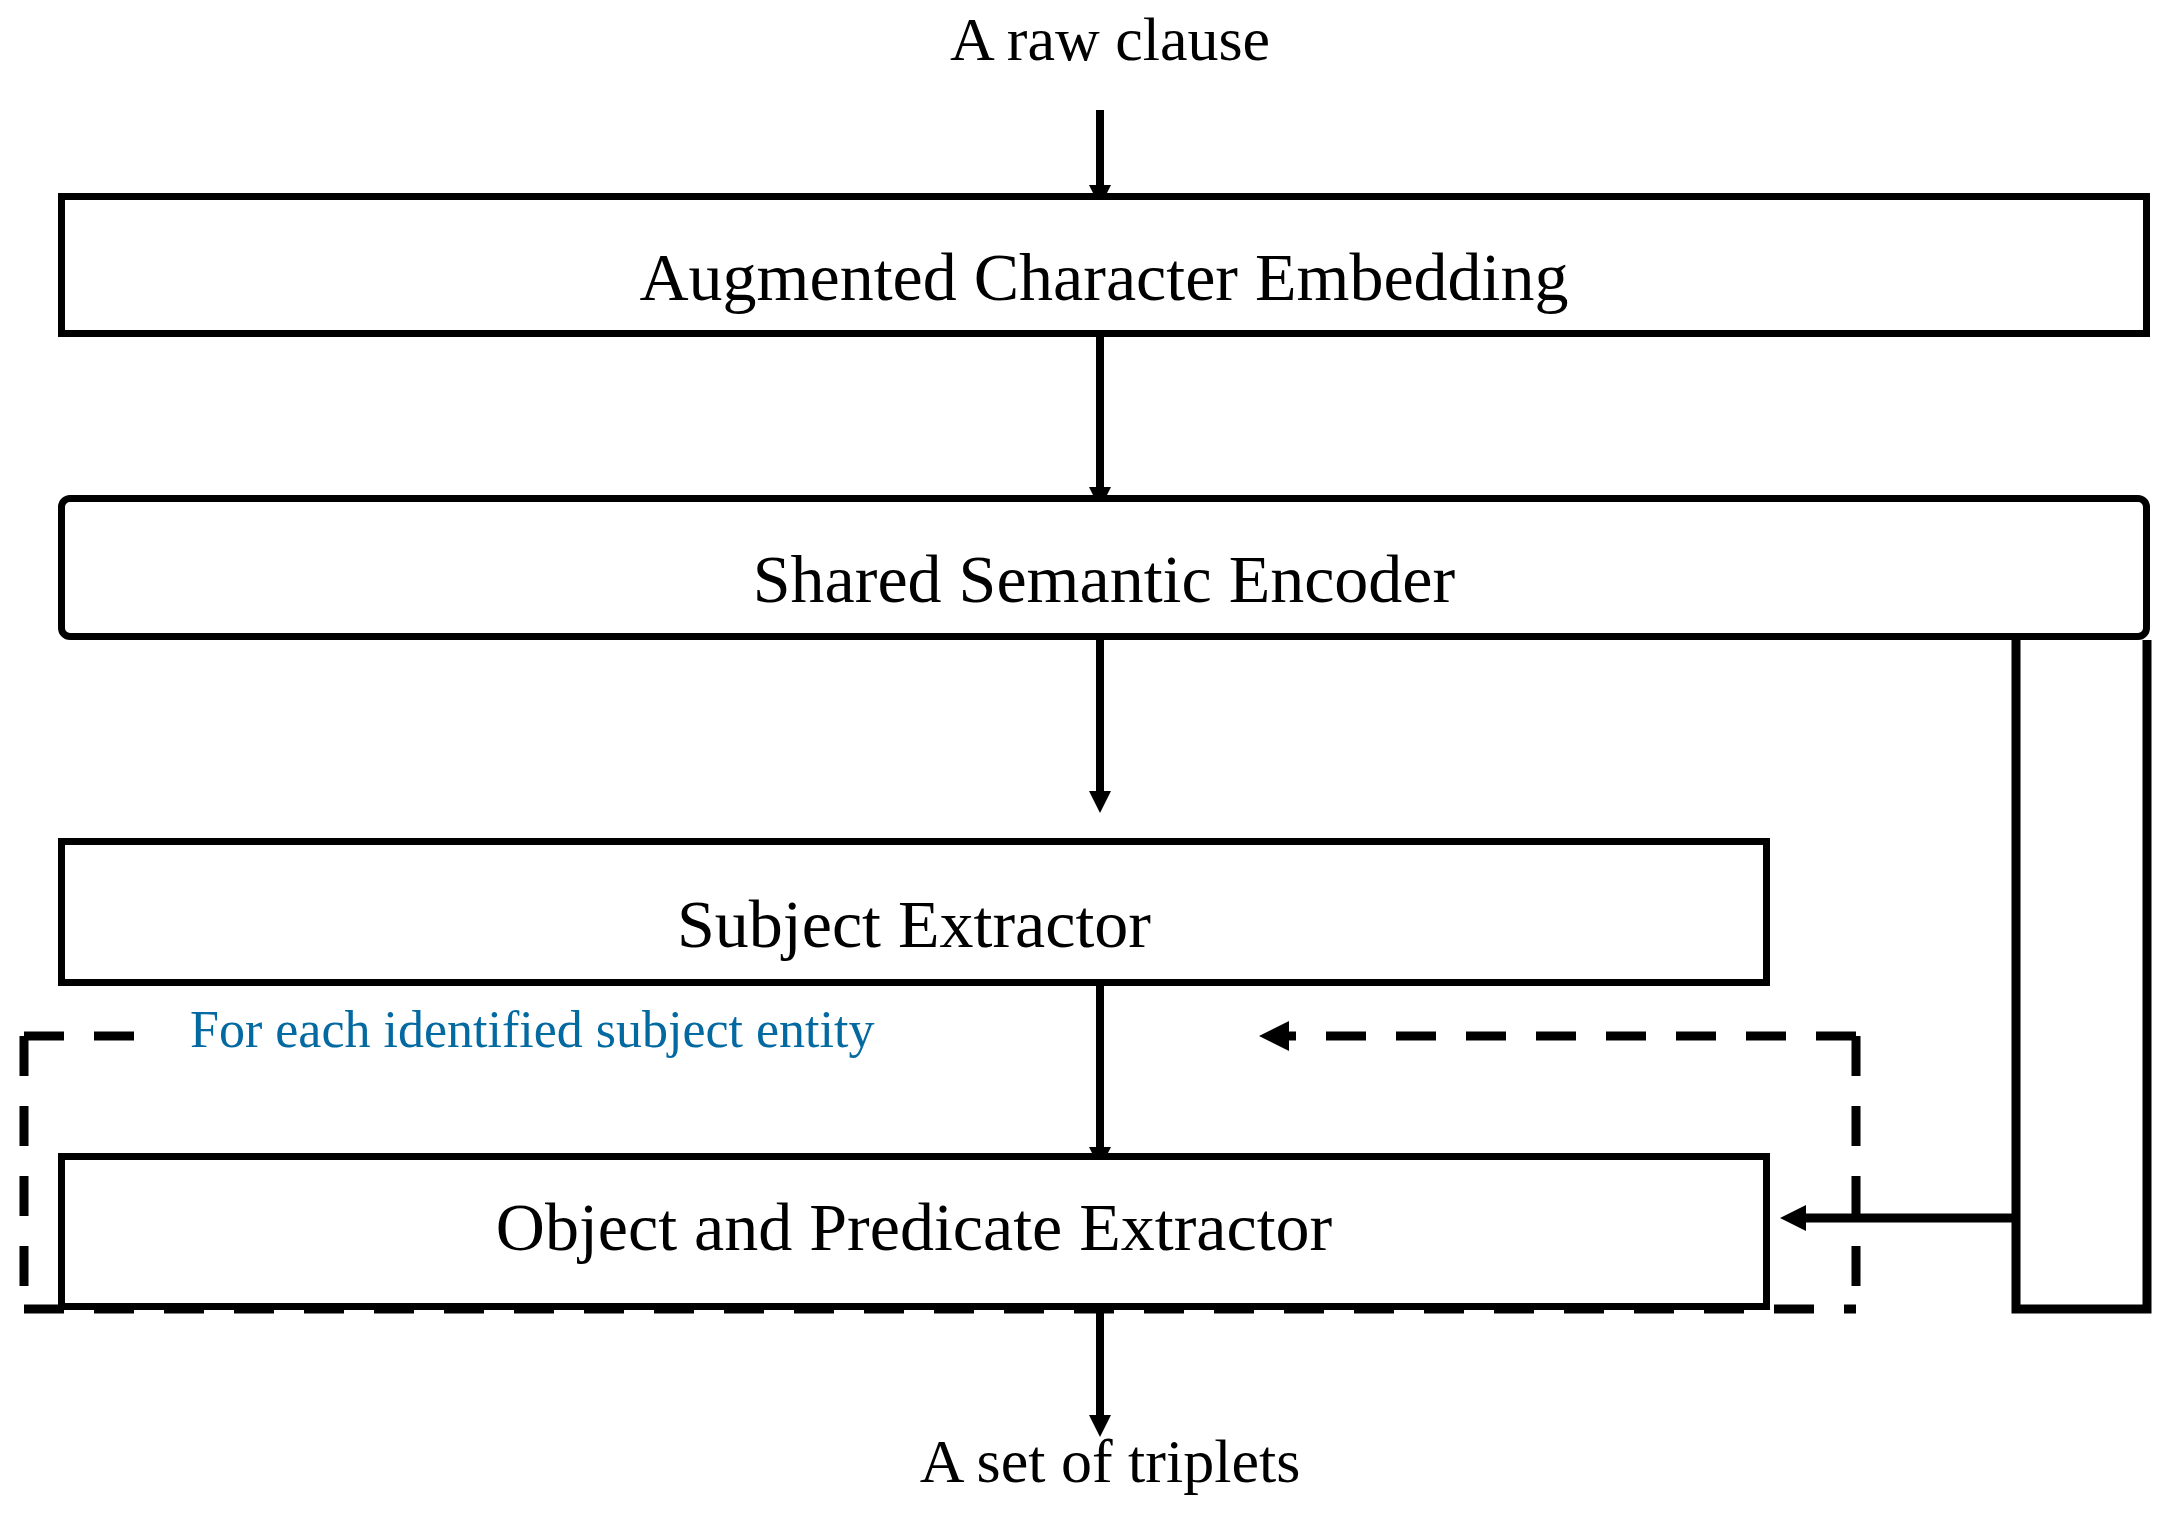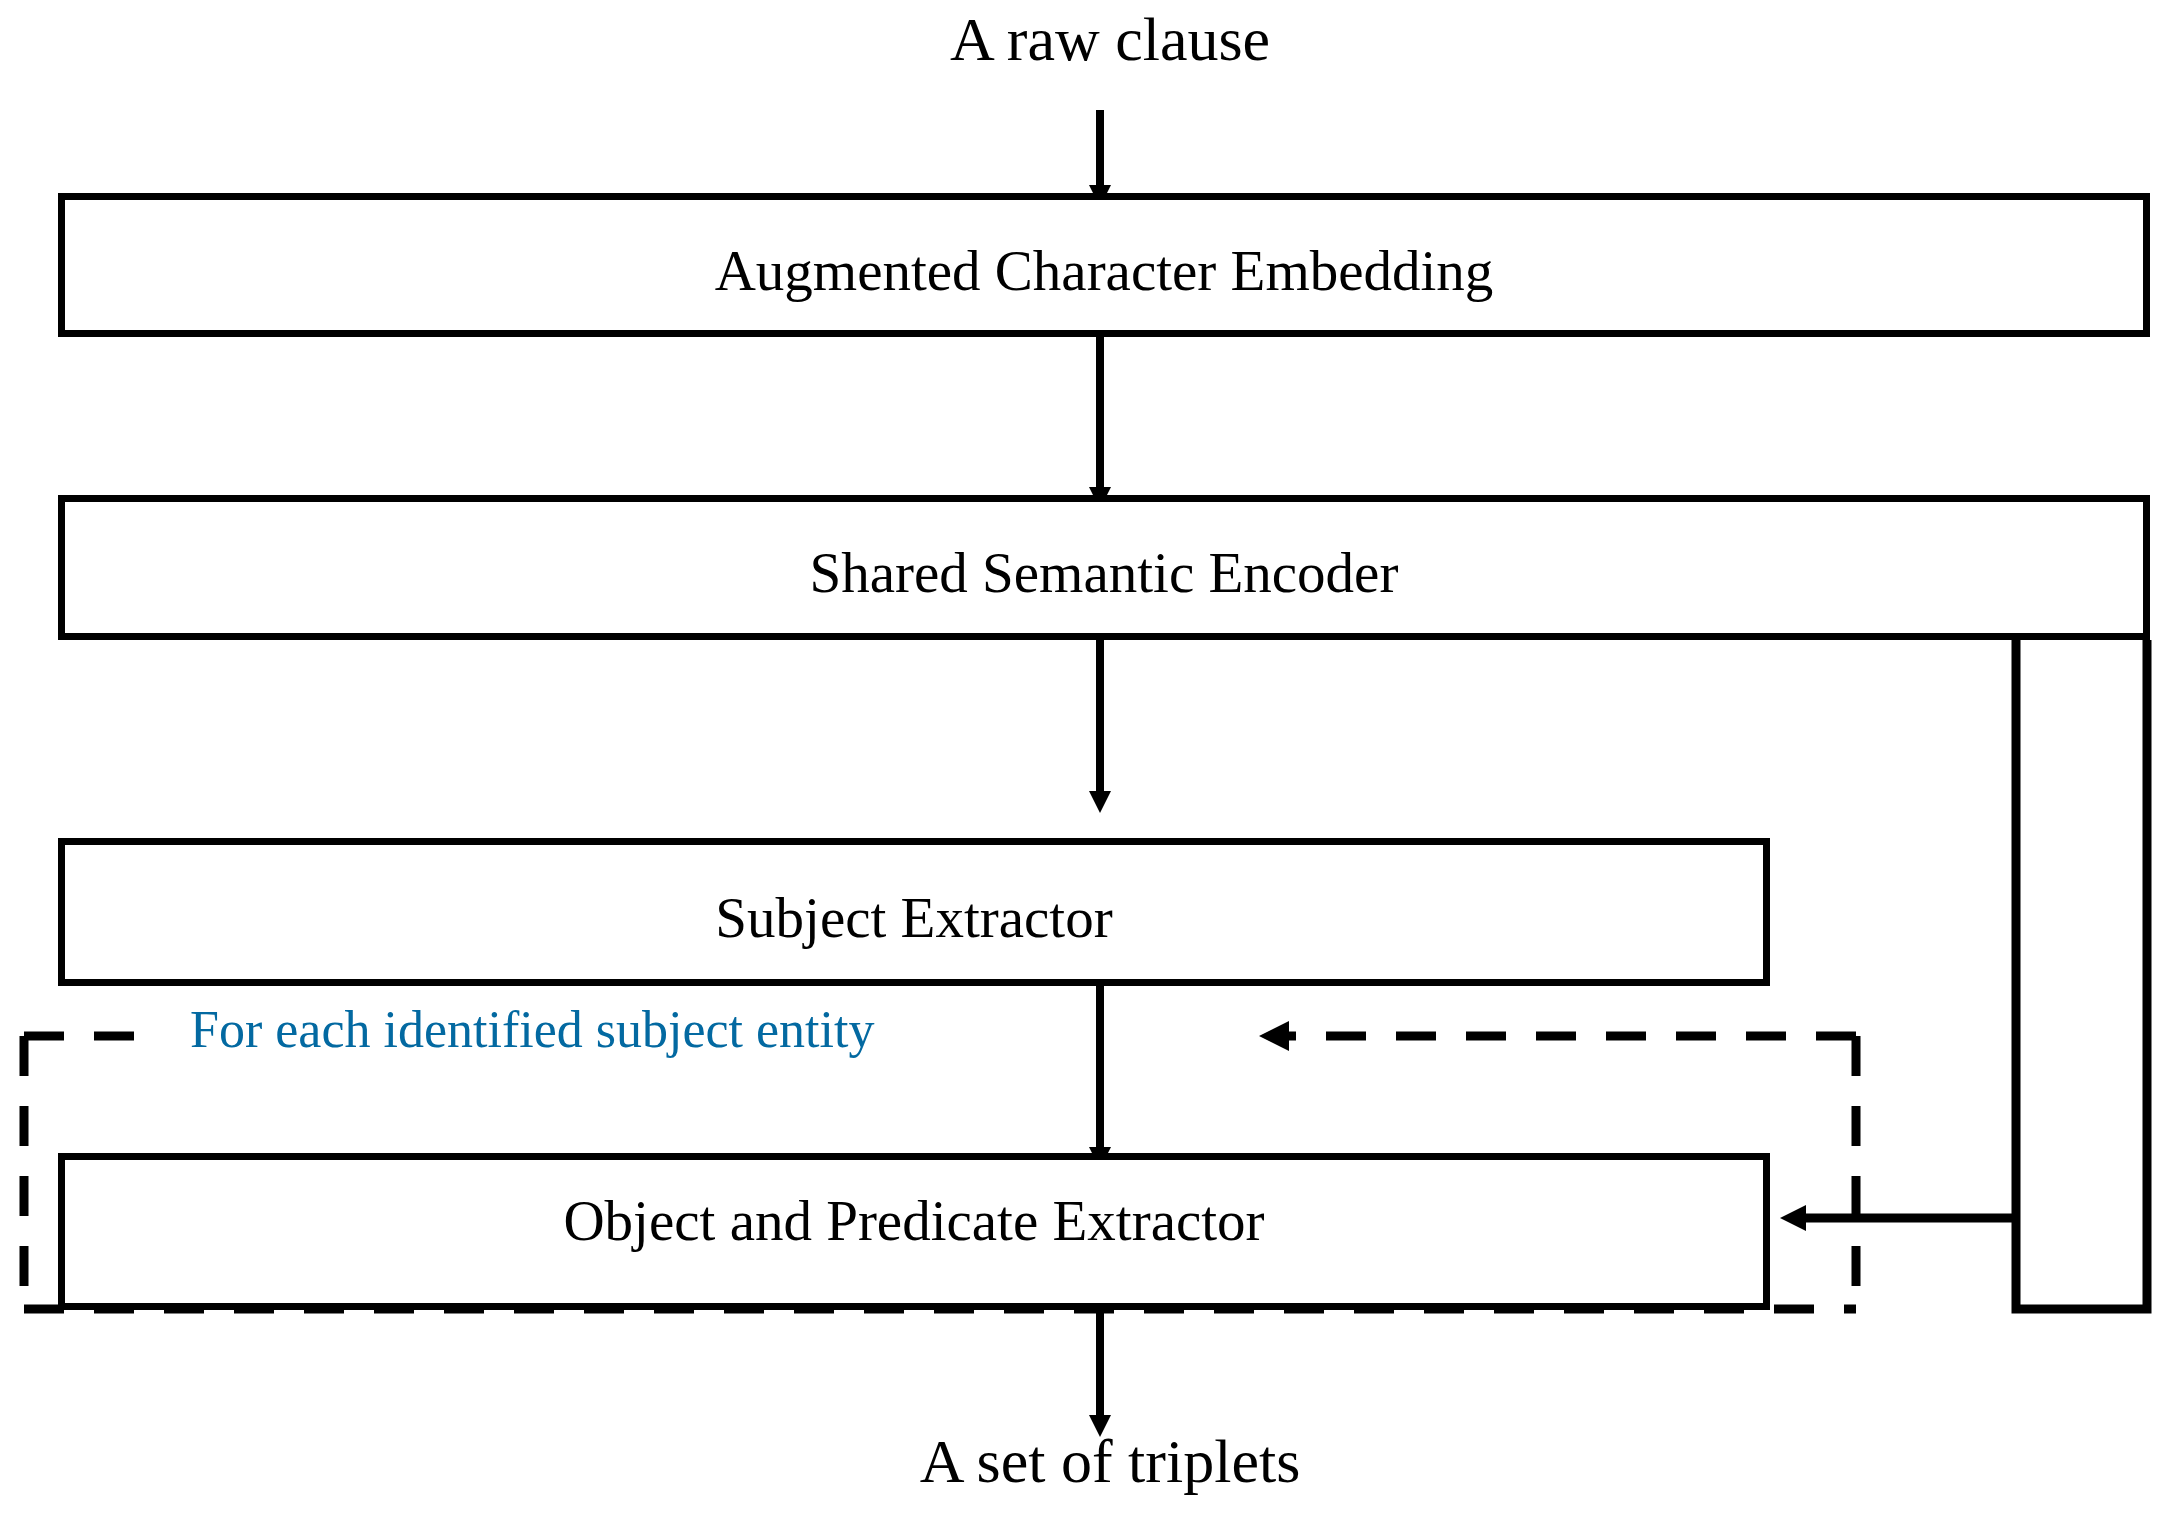--- a/index.html
+++ b/index.html
@@ -33,21 +33,21 @@
     font-size: 62px;
     text-align: center;
     width: 100%;
     left: 0;
   }
   .box-label {
     position: absolute;
     left: 0;
     width: 100%;
     text-align: center;
-    font-size: 57px;
+    font-size: 68px;
     color: #000000;
     white-space: nowrap;
   }
   .proc-box {
     position: absolute;
     box-sizing: border-box;
     border: 7px solid #000000;
     background: #ffffff;
   }
   .loop-label {
@@ -101,21 +101,21 @@
 
     <line x1="1856" y1="1036" x2="1282" y2="1036" stroke="#000000" stroke-width="9" stroke-dasharray="40 30" marker-end="url(#arrow-left-dash)"></line>
   </svg>
 
   <div class="label-text io-text" style="top: 8px;">A raw clause</div>
 
   <div class="proc-box" style="left:58px; top:193px; width:2092px; height:144px;">
     <div class="box-label" style="top:38px;">Augmented Character Embedding</div>
   </div>
 
-  <div class="proc-box" style="left:58px; top:495px; width:2092px; height:145px;">
+  <div class="proc-box" style="left:58px; top:495px; width:2092px; height:145px;border-radius:12px;">
     <div class="box-label" style="top:38px;">Shared Semantic Encoder</div>
   </div>
 
   <div class="proc-box" style="left:58px; top:800px; width:1712px; height:148px;margin-top:38px;">
     <div class="box-label" style="top:40px;">Subject Extractor</div>
   </div>
 
   <div class="loop-label" style="left:190px; top:1000px;">For each identified subject entity</div>
 
   <div class="proc-box" style="left:58px; top:1153px; width:1712px; height:157px;">

